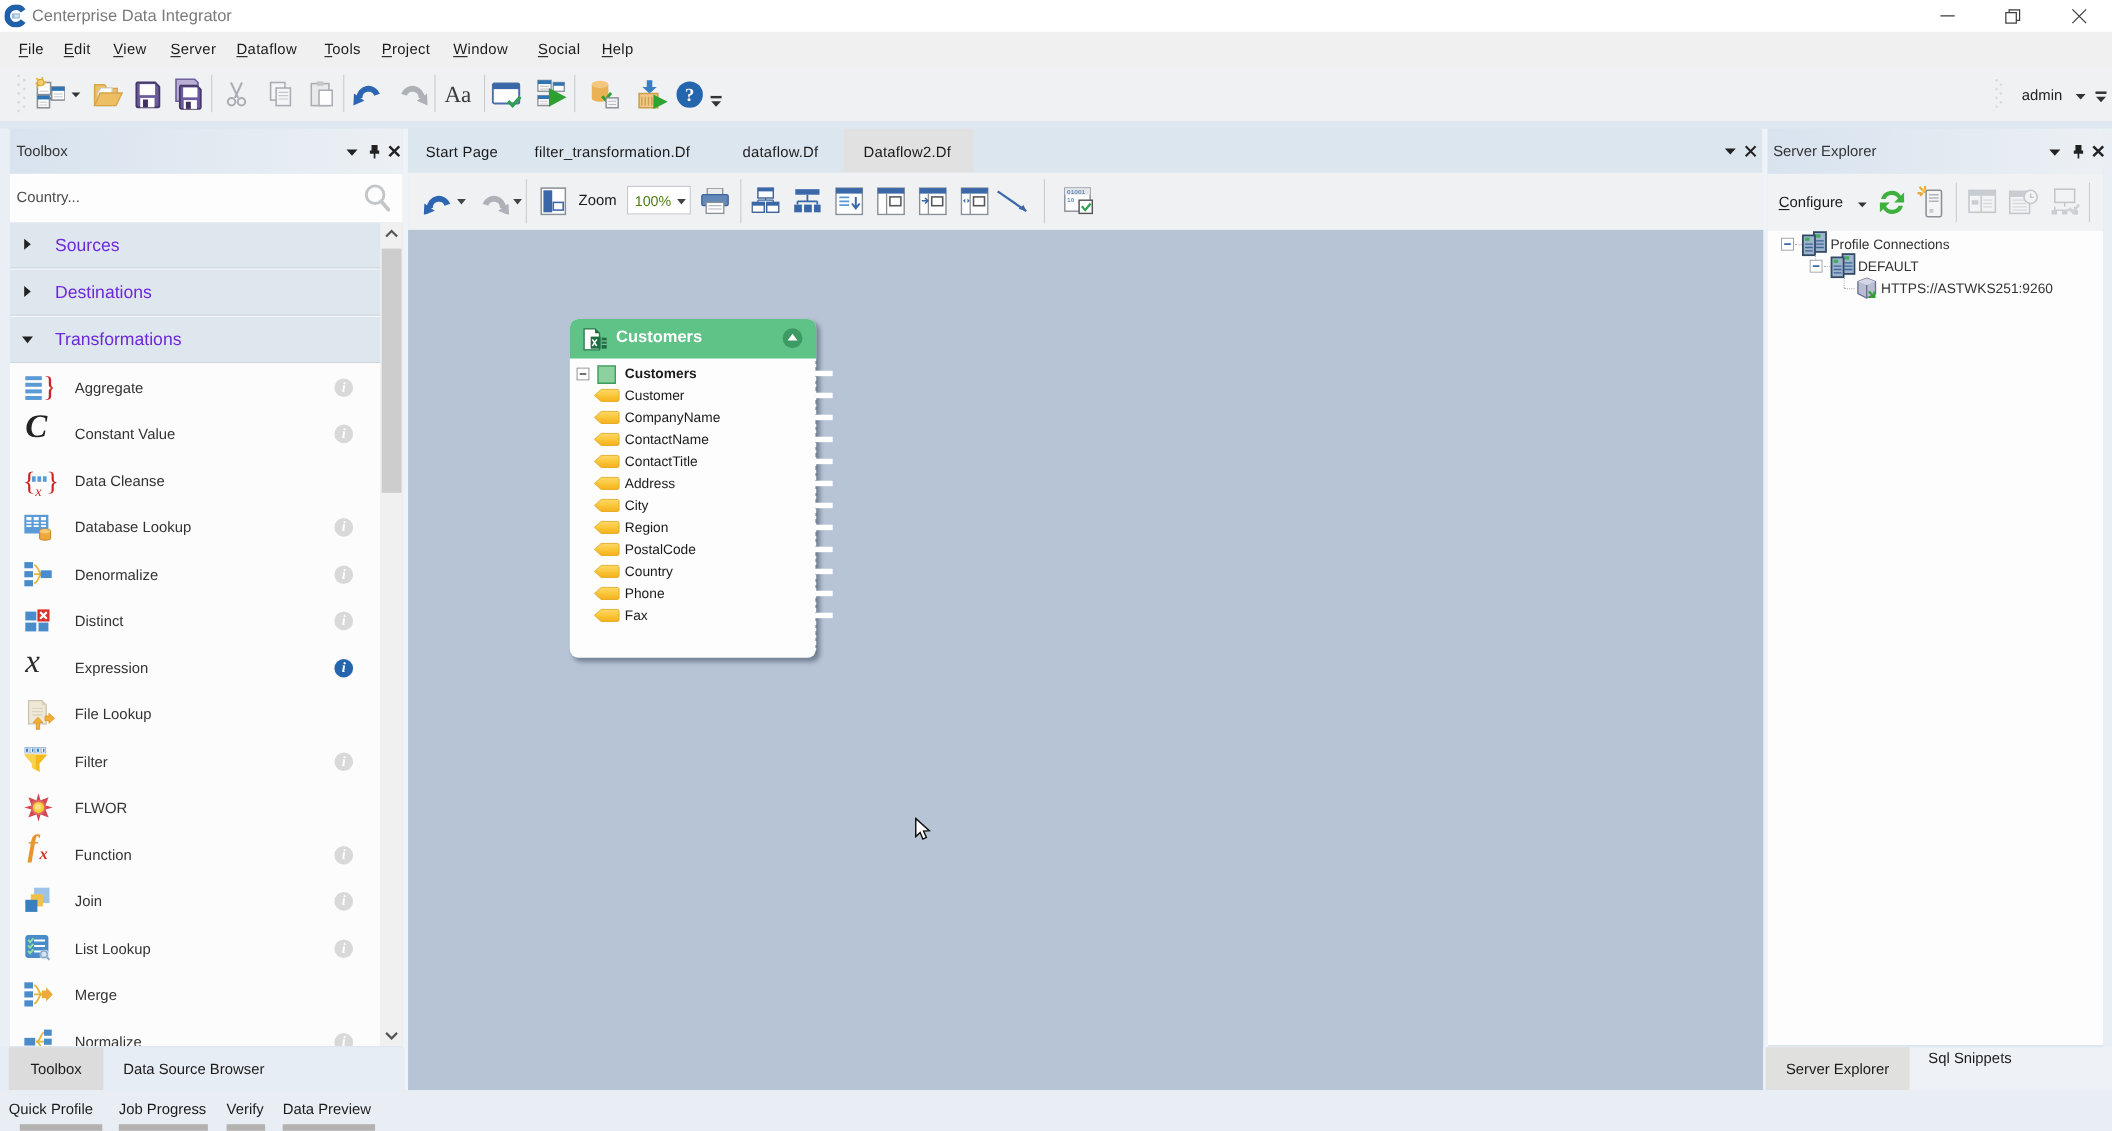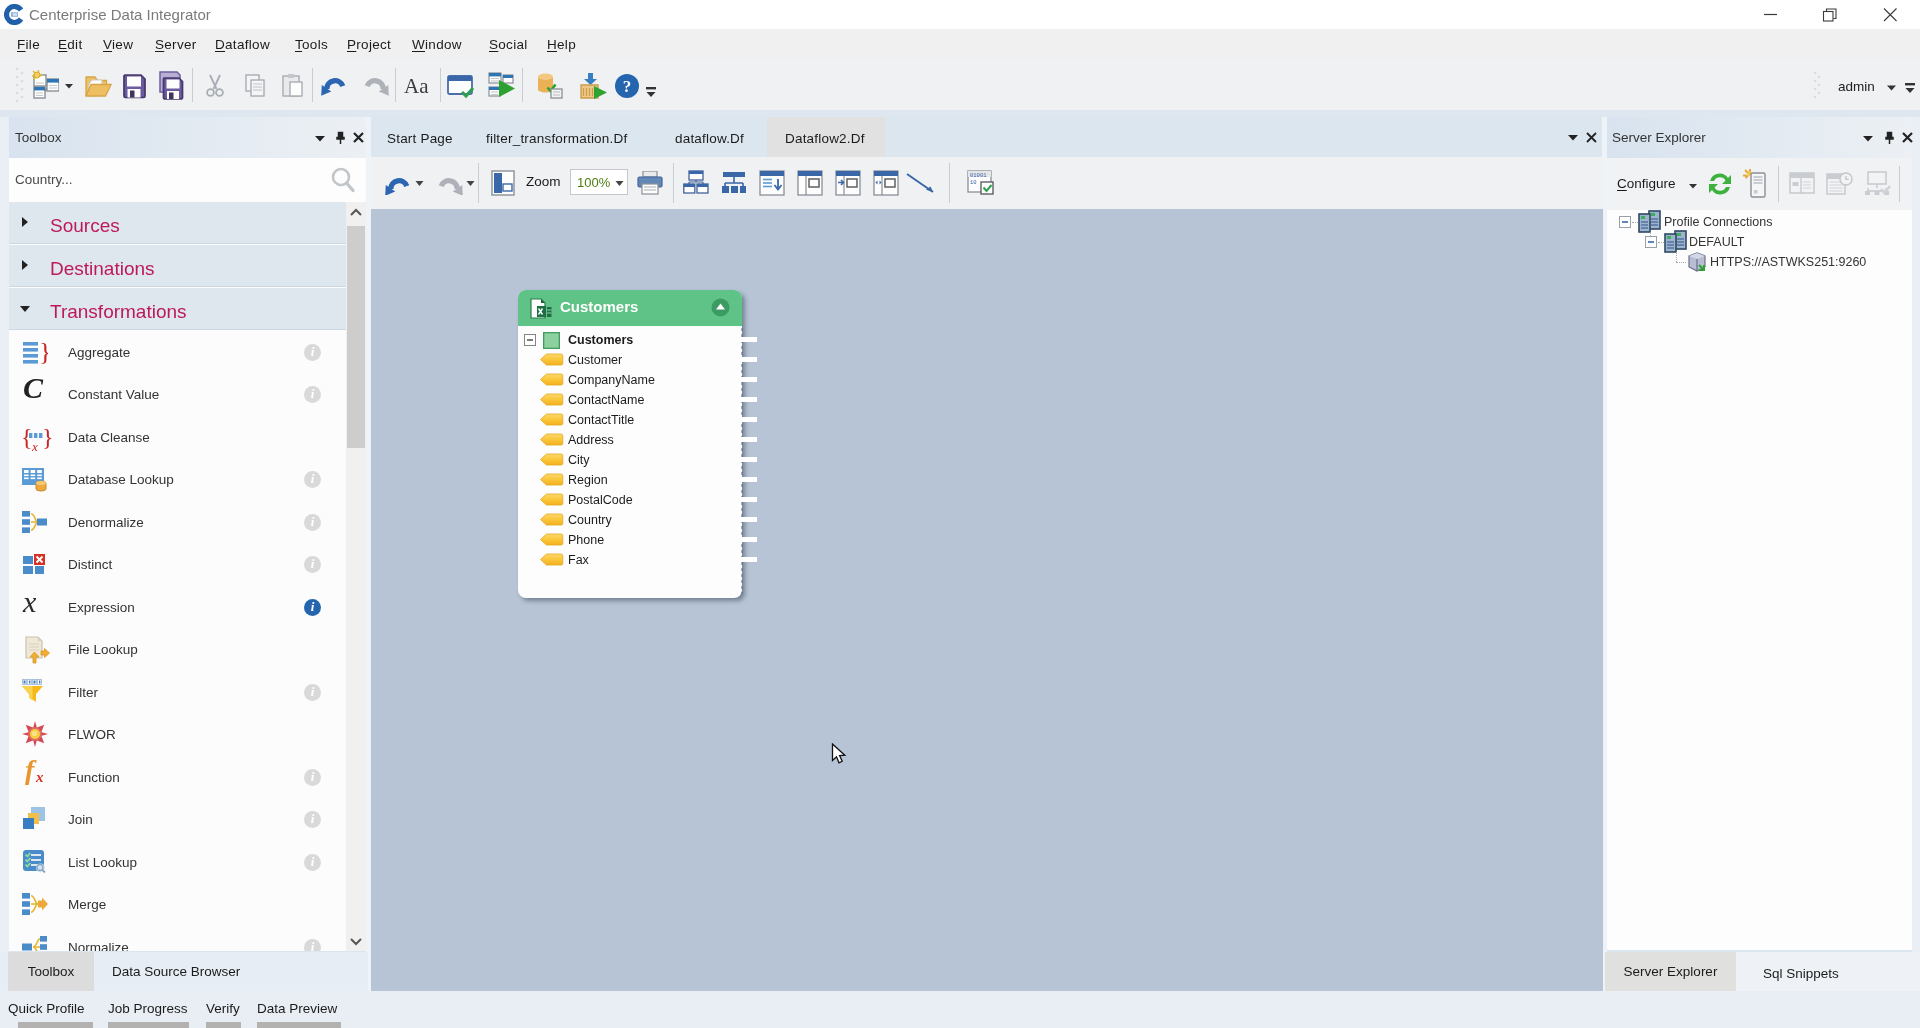--- a/index.html
+++ b/index.html
@@ -19,21 +19,21 @@
 .tsep { position:absolute; top:8px; width:1px; height:34px; background:#c9cdd2; }
 
 
 #toolbox { position:absolute; left:9px; top:117px; width:357px; height:834px; }
 #tb-header { position:absolute; left:0; top:0; width:357px; height:41px; background:linear-gradient(90deg,#d8e3ef,#ecf0f4); }
 #tb-header .title { position:absolute; left:6px; top:13px; font-size:13.5px; color:#333; }
 #tb-search { position:absolute; left:0; top:41px; width:357px; height:44px; background:#fdfdfd; }
 #tb-search .ph { position:absolute; left:6px; top:14px; font-size:13.5px; color:#4a4a4a; }
 #tb-list { position:absolute; left:0; top:85px; width:337px; height:749px; background:#fcfcfc; overflow:hidden; }
 .tb-sect { position:absolute; left:0; width:337px; height:42px; background:#dfe7ee; border-bottom:1px solid #ccd7e1; }
-.tb-sect .lbl { position:absolute; left:41px; top:13px; font-size:19px; color:#be185d; }
+.tb-sect .lbl { position:absolute; left:41px; top:13px; font-size:16px; color:#6d28d9; }
 .tb-sect svg { position:absolute; left:12px; top:14px; }
 .tb-item { position:absolute; left:0; width:337px; height:43px; }
 .tb-item .lbl { position:absolute; left:59px; top:14px; font-size:13.5px; color:#333; }
 .tb-item svg.ic { position:absolute; left:13px; top:8px; }
 .info-circ { position:absolute; left:295px; top:13px; width:17px; height:17px; border-radius:50%; background:#d9d9d9; color:#fff; font-family:"Liberation Serif",serif; font-style:italic; font-weight:bold; font-size:13px; text-align:center; line-height:16px;}
 #tb-scroll { position:absolute; left:337px; top:85px; width:20px; height:749px; background:#f0f0f0; }
 #tb-thumb { position:absolute; left:1px; top:24px; width:18px; height:222px; background:#cdcdcd; }
 
 #left-tabs { position:absolute; left:0px; top:952px; width:368px; height:39px; background:#e7edf4; }
 .dock-tab { position:absolute; top:0px; height:39px; font-size:13.5px; color:#1b1b1b; }
@@ -924,21 +924,21 @@
       <path d="M3 5 L11 8 L19 5 L11 2 Z" fill="#d4d7e6"></path>
       <path d="M11 8 v12" stroke="#6a6f8a" stroke-width="1.2"></path>
       <path d="M13 14 l5 5 M18 14 v5 h-5" stroke="#2fa332" stroke-width="2" fill="none"></path>
     </svg>
     <div class="se-txt" style="left:103px;top:45px">HTTPS://ASTWKS251:9260</div>
   </div>
 </div>
 
 <div id="right-tabs">
   <div class="dock-tab" style="left:2px;width:131px;background:#e0e0de;text-align:center;padding-top:12px">Server Explorer</div>
-  <div class="dock-tab" style="left:160px;padding-top:14px">Sql Snippets</div>
+  <div class="dock-tab" style="left:150px;padding-top:2px">Sql Snippets</div>
 </div>
 
 <div id="statusbar">
   <div class="sb-item" style="left:8px">Quick Profile</div>
   <div class="sb-item" style="left:108px">Job Progress</div>
   <div class="sb-item" style="left:206px">Verify</div>
   <div class="sb-item" style="left:257px">Data Preview</div>
   <div class="sb-bar" style="left:18px;width:75px"></div>
   <div class="sb-bar" style="left:108px;width:81px"></div>
   <div class="sb-bar" style="left:206px;width:35px"></div>

